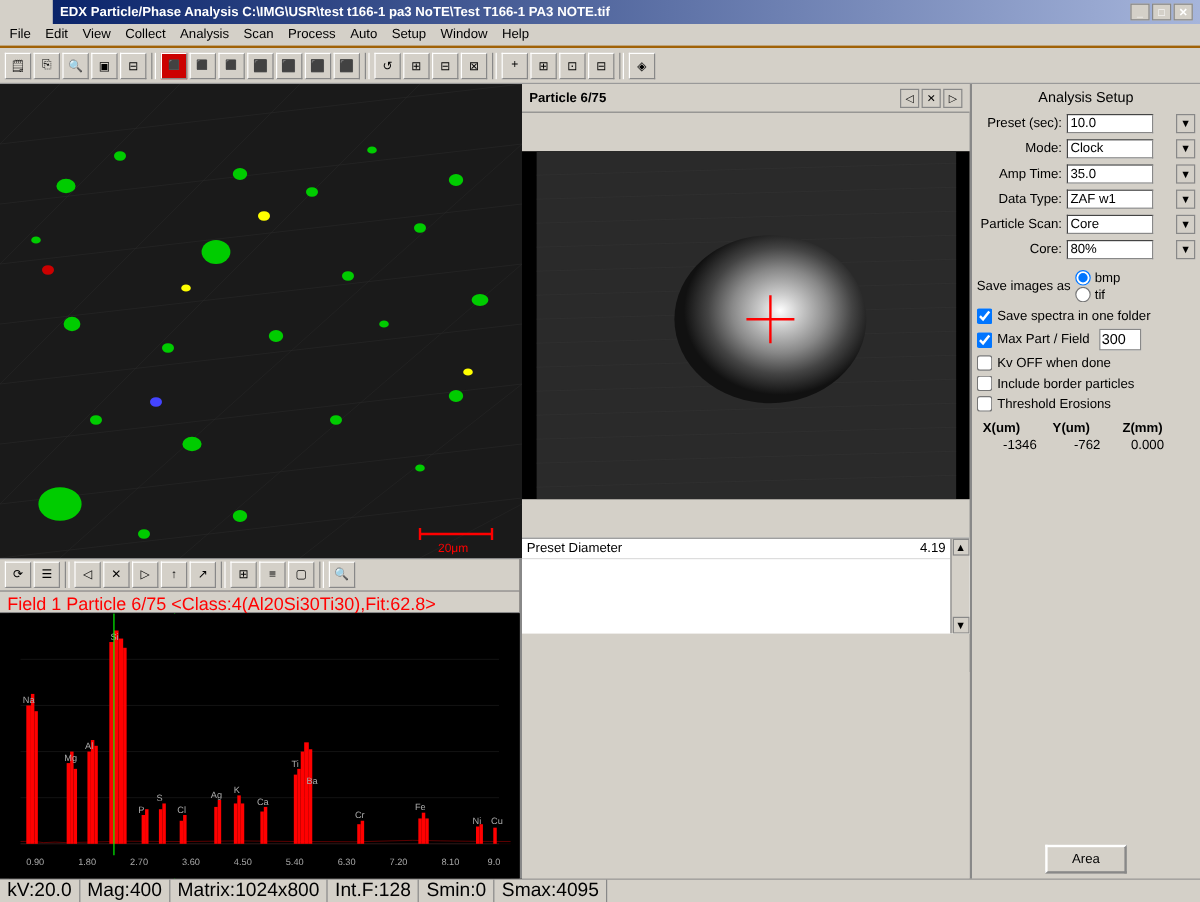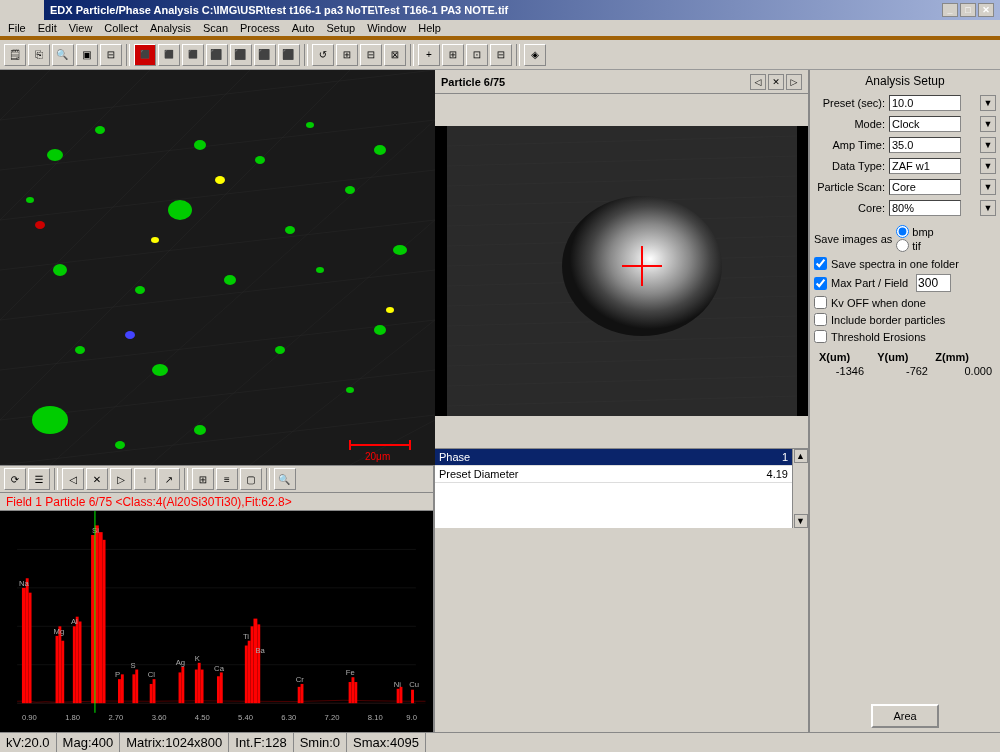--- a/index.html
+++ b/index.html
@@ -24,21 +24,21 @@
       font-size: 9px; display: flex; align-items: center; justify-content: center;
       cursor: pointer; font-weight: bold;
     }
 
     
     #menubar {
       background: #d4d0c8;
       display: flex;
       align-items: center;
       height: 20px;
-      border-bottom: 4px solid #a16207;
+      border-bottom: 2px solid #a16207;
       padding: 0 2px;
     }
     .menu-item {
       padding: 2px 6px;
       cursor: pointer;
       font-size: 11px;
     }
 
     
     #toolbar {
@@ -248,21 +248,21 @@
     .coord-header {
       display: flex;
       gap: 27px;
       font-size: 11px;
       font-weight: bold;
       margin-bottom: 2px;
       padding-left: 5px;
     }
     .coord-values {
       display: flex;
-      gap: 19px;
+      gap: 8px;
       font-size: 11px;
       padding-left: 5px;
     }
     .coord-val {
       width: 45px;
       text-align: right;
     }
 
     .stop-btn {
       background: #d4d0c8;
@@ -280,21 +280,21 @@
     #statusbar {
       background: #d4d0c8;
       border-top: 1px solid #888;
       display: flex;
       height: 20px;
       align-items: center;
     }
     .status-item {
       border-right: 1px solid #888;
       padding: 0 6px;
-      font-size: 13px;
+      font-size: 16px;
       height: 100%;
       display: flex;
       align-items: center;
     }
 
     
     .nav-btn {
       width: 16px; height: 16px;
       background: #d4d0c8;
       border: 1px solid #888;
@@ -453,21 +453,21 @@
       <div class="toolbar-btn">↗</div>
       <div class="toolbar-separator"></div>
       <div class="toolbar-btn">⊞</div>
       <div class="toolbar-btn">≡</div>
       <div class="toolbar-btn">▢</div>
       <div class="toolbar-separator"></div>
       <div class="toolbar-btn">🔍</div>
     </div>
 
     <div id="spectrum-info">
-      <span style="color:red;font-size:12px;">Field 1 Particle 6/75 &lt;Class:4(Al20Si30Ti30),Fit:62.8&gt;</span>
+      <span style="color:red;font-size:15px;">Field 1 Particle 6/75 &lt;Class:4(Al20Si30Ti30),Fit:62.8&gt;</span>
     </div>
 
     <div id="spectrum-panel" style="flex:1;background:#000;position:relative;min-height:220px;">
       <div class="green-line"></div>
       <svg width="435" height="100%" xmlns="http://www.w3.org/2000/svg" style="position:absolute;top:0;left:0;width:100%;height:100%;" viewBox="0 0 435 230">
 
         <rect width="435" height="230" fill="#000"></rect>
 
         <line x1="10" y1="200" x2="425" y2="200" stroke="#333" stroke-width="0.5"></line>
         <line x1="10" y1="160" x2="425" y2="160" stroke="#222" stroke-width="0.5"></line>
@@ -614,24 +614,20 @@
 
         <ellipse cx="195" cy="140" rx="80" ry="70" fill="url(#particleGrad)"></ellipse>
 
         <line x1="175" y1="140" x2="215" y2="140" stroke="red" stroke-width="2"></line>
         <line x1="195" y1="120" x2="195" y2="160" stroke="red" stroke-width="2"></line>
       </svg>
     </div>
 
     <div id="particle-data-table" style="background:white;border-top:1px solid #888;height:80px;overflow:hidden;display:flex;">
       <div style="flex:1;">
-        <div class="data-row selected">
-          <span class="data-label">Phase</span>
-          <span class="data-value">1</span>
-        </div>
         <div class="data-row">
           <span class="data-label">Preset Diameter</span>
           <span class="data-value">4.19</span>
         </div>
       </div>
       <div style="width:16px;background:#d4d0c8;border-left:1px solid #888;display:flex;flex-direction:column;align-items:center;">
         <div style="width:14px;height:14px;background:#d4d0c8;border:1px solid #888;display:flex;align-items:center;justify-content:center;font-size:9px;cursor:pointer;">▲</div>
         <div style="flex:1;"></div>
         <div style="width:14px;height:14px;background:#d4d0c8;border:1px solid #888;display:flex;align-items:center;justify-content:center;font-size:9px;cursor:pointer;">▼</div>
       </div>

